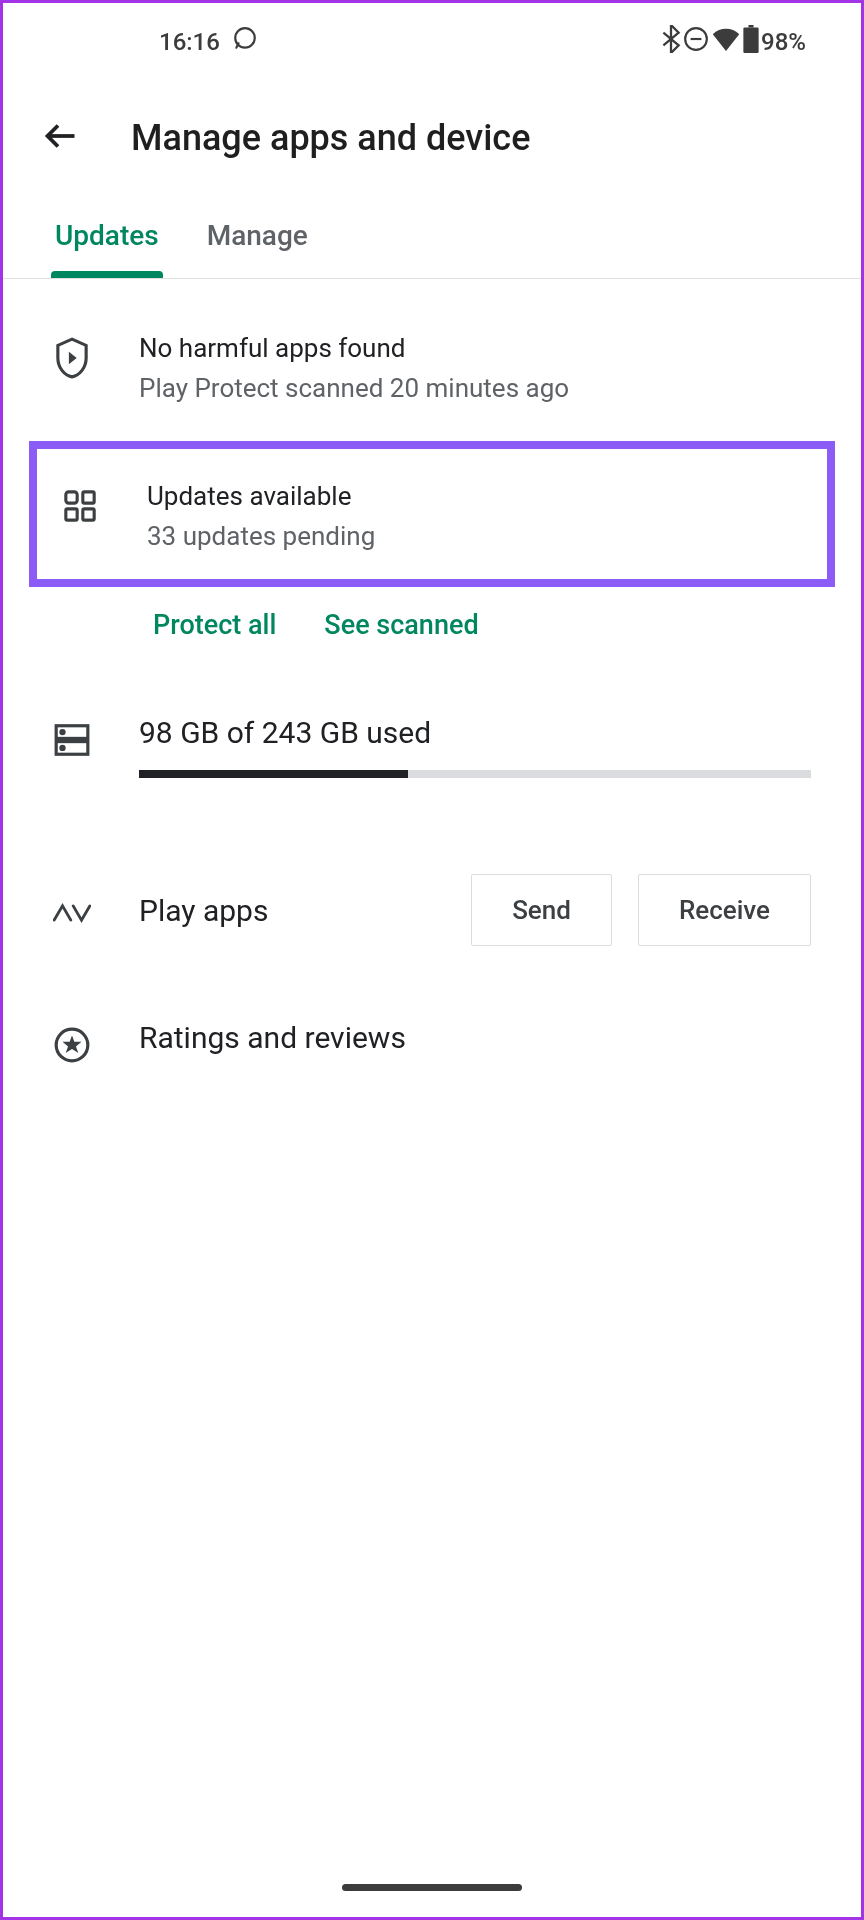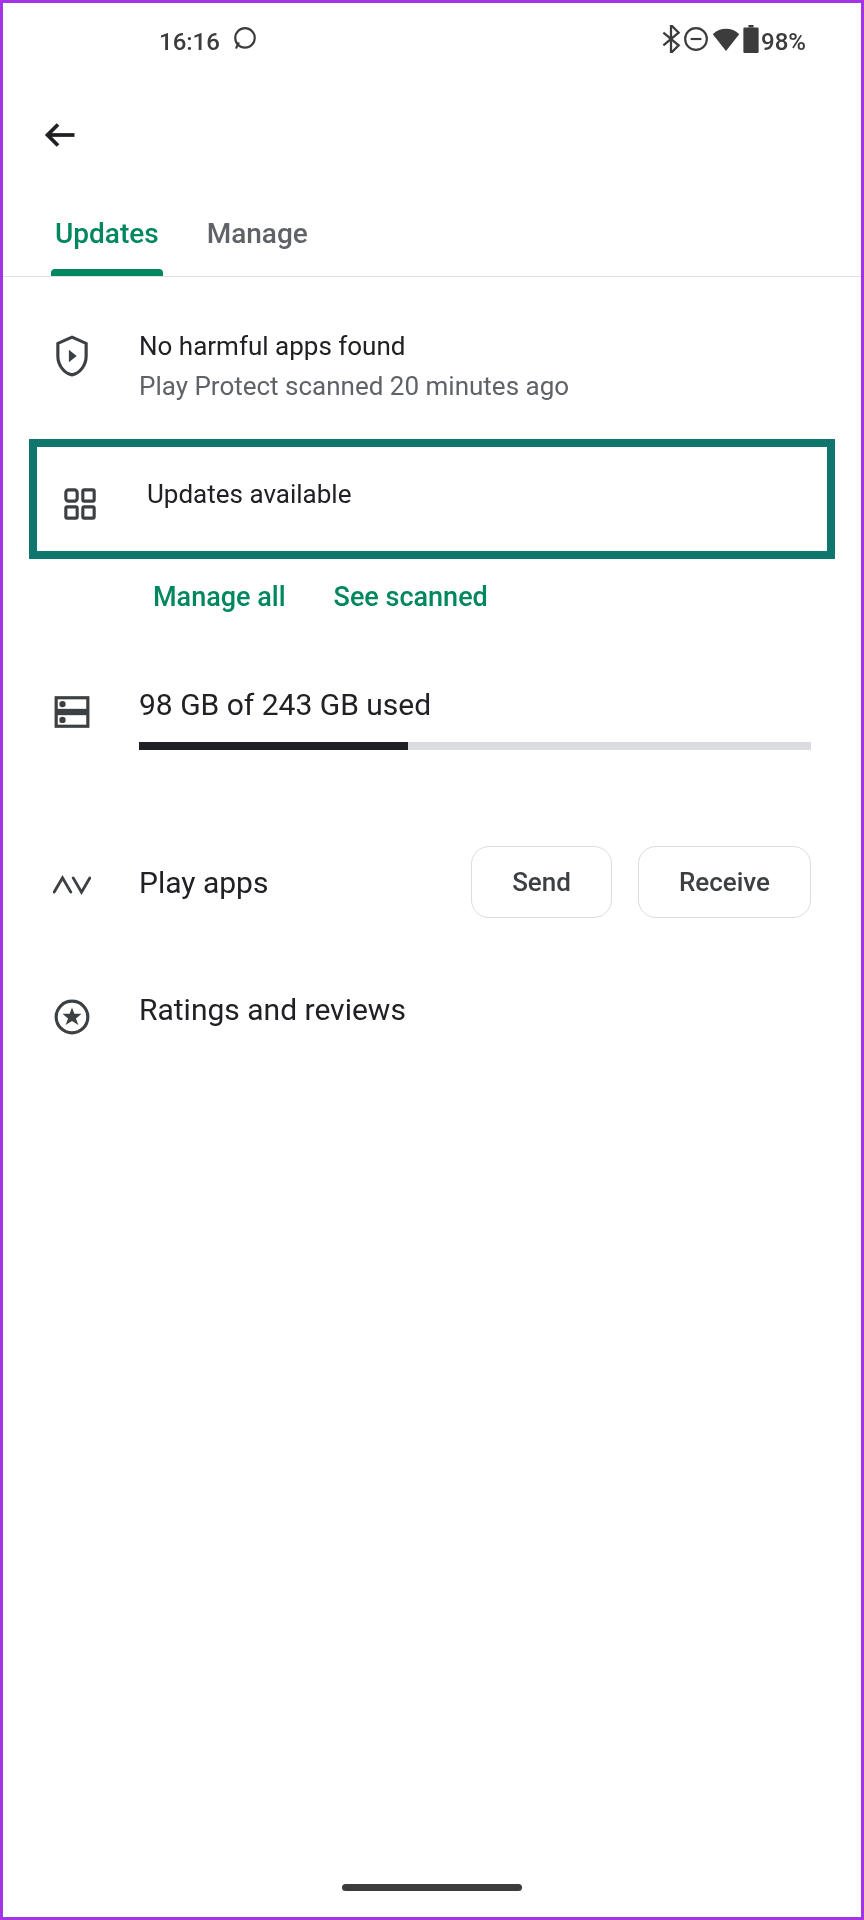--- a/index.html
+++ b/index.html
@@ -114,21 +114,21 @@
       font-weight: 400;
       color: #202124;
       margin-bottom: 10px;
     }
     .section-subtitle {
       font-size: 26px;
       color: #5f6368;
       font-weight: 400;
     }
     .highlight-box {
-      border: 8px solid #0f766e;
+      border: 8px solid #8b5cf6;
       margin: 38px 26px 0 26px;
       padding: 32px 24px 28px 24px;
     }
     .highlight-box .section {
       padding: 0;
     }
     .action-links {
       display: flex;
       gap: 48px;
       padding: 22px 0 0 150px;
@@ -175,21 +175,21 @@
       color: #202124;
       flex: 1;
     }
     .share-buttons {
       display: flex;
       gap: 26px;
     }
     .share-btn {
       padding: 20px 40px;
       border: 1px solid #dadce0;
-      border-radius: 18px;
+      border-radius: 2px;
       background: white;
       font-size: 26px;
       color: #3c4043;
       cursor: pointer;
       font-weight: 500;
     }
     .ratings-section {
       padding: 74px 50px 0 50px;
       display: flex;
       gap: 48px;
@@ -249,20 +249,21 @@
   </div>
 </div>
 
 <div class="app-header">
   <span>
     <svg class="back-arrow" viewBox="0 0 24 24" fill="none" stroke="#202124" stroke-width="2.5">
       <line x1="21" y1="12" x2="3" y2="12"></line>
       <polyline points="10 5 3 12 10 19"></polyline>
     </svg>
   </span>
+  <h1 class="header-title">Manage apps and device</h1>
 </div>
 
 <div class="tabs">
   <div class="tab active">Updates</div>
   <div class="tab inactive">Manage</div>
 </div>
 
 <div class="content">
 
   <div class="section">
@@ -283,26 +284,27 @@
       <div class="section-icon">
         <svg width="34" height="34" viewBox="0 0 24 24" fill="none" stroke="#3c4043" stroke-width="2.2">
           <rect x="2" y="2" width="8" height="8" rx="2"></rect>
           <rect x="14" y="2" width="8" height="8" rx="1"></rect>
           <rect x="2" y="14" width="8" height="8" rx="1"></rect>
           <rect x="14" y="14" width="8" height="8" rx="1"></rect>
         </svg>
       </div>
       <div class="section-content">
         <div class="section-title">Updates available</div>
+        <div class="section-subtitle">33 updates pending</div>
       </div>
     </div>
   </div>
 
   <div class="action-links">
-    <span class="action-link">Manage all</span>
+    <span class="action-link">Protect all</span>
     <span class="action-link">See scanned</span>
   </div>
 
   <div class="storage-section">
     <div class="section-icon">
       <svg width="38" height="38" viewBox="0 0 24 24" fill="none" stroke="#3c4043" stroke-width="2">
         <rect x="2" y="3" width="20" height="8"></rect>
         <rect x="2" y="13" width="20" height="8"></rect>
         <circle cx="6" cy="7" r="1" fill="#3c4043"></circle>
         <circle cx="6" cy="17" r="1" fill="#3c4043"></circle>

